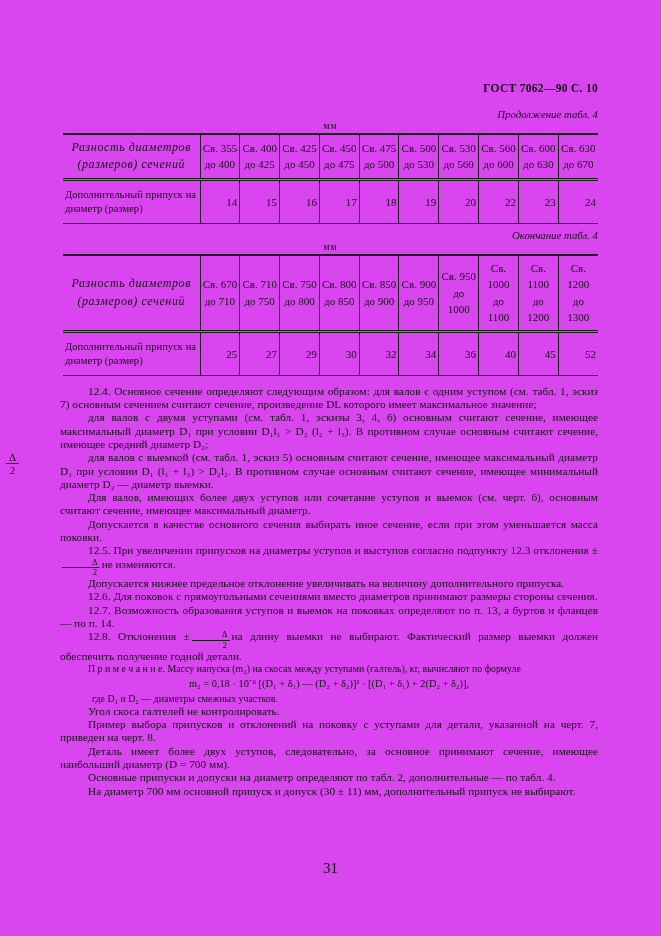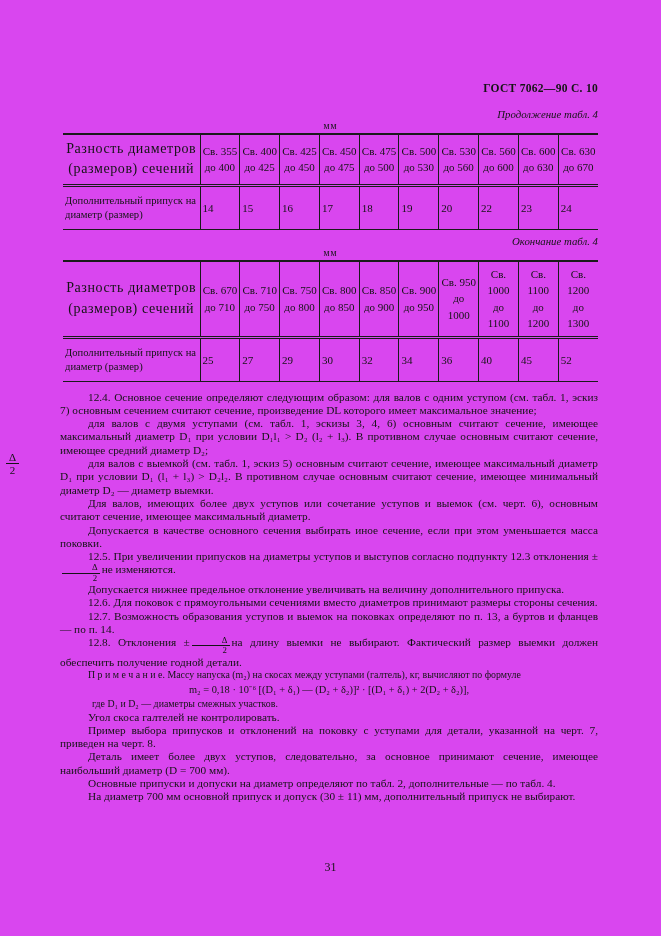--- a/index.html
+++ b/index.html
@@ -44,40 +44,41 @@
   table.gost col.c-data{width:39.8px;}
   table.gost th, table.gost td{
     border-left:1px solid #1a1a1a;
     padding:4px 2px;
     font-weight:normal;
     vertical-align:middle;
   }
   table.gost th:first-child, table.gost td:first-child{border-left:none;}
   table.gost tr.head-row th{border-bottom:3px double #1a1a1a;}
   .row1-label{
-    font-size:14px;
+    font-size:12px;
     letter-spacing:0.6px;
     text-align:center;
     line-height:1.45;
+    font-style:italic;
   }
   .col-head{
     font-size:11px;
     text-align:center;
     white-space:pre-line;
     line-height:1.5;
   }
   .row2-label{
     font-size:10.6px;
     text-align:left;
     padding-left:3px;
     line-height:1.3;
   }
   .val-cell{
     font-size:11px;
-    text-align:left;
+    text-align:right;
     height:34px;
     margin-left:33px;
   }
   .body-text{
     margin:9px 63px 0 60px;
     width:538px;
     font-size:11.3px;
     line-height:13.3px;
     text-align:justify;
   }
@@ -101,21 +102,21 @@
     font-size:11px;
     line-height:1.1;
     text-align:center;
   }
   .margin-note .num{display:block;border-bottom:1px solid #141414;padding:0 3px;}
   .margin-note .den{display:block;}
   .page-number{
     position:absolute;
     left:0;top:860px;width:661px;
     text-align:center;
-    font-size:12px;
+    font-size:15px;
   }
 </style>
 </head>
 <body>
 
 <div class="page">
 
   <div class="doc-header">ГОСТ 7062—90 С. 10</div>
 
   <div class="tbl-caption">Продолжение табл. 4</div>

